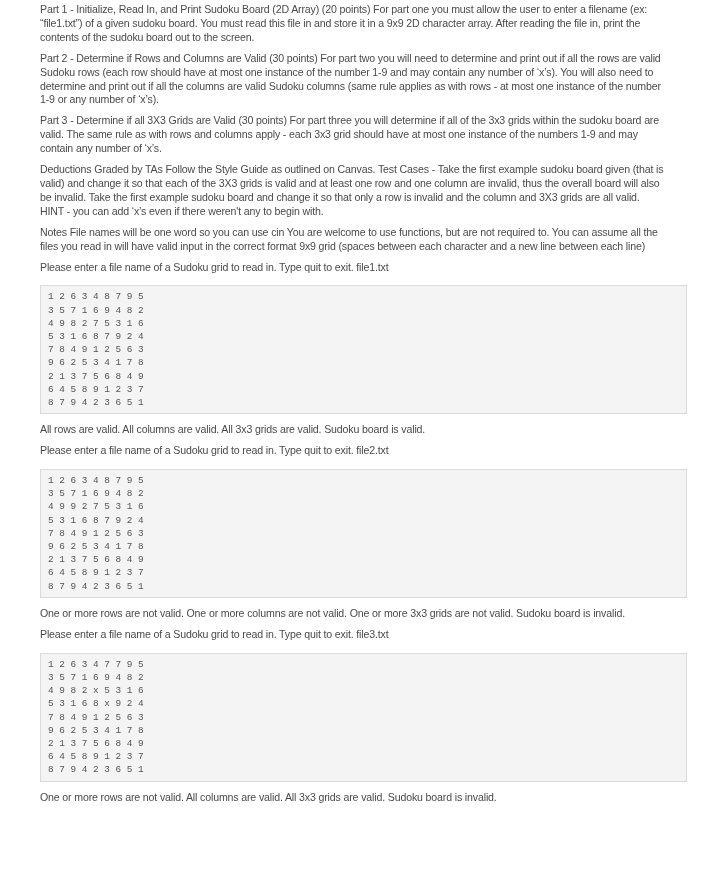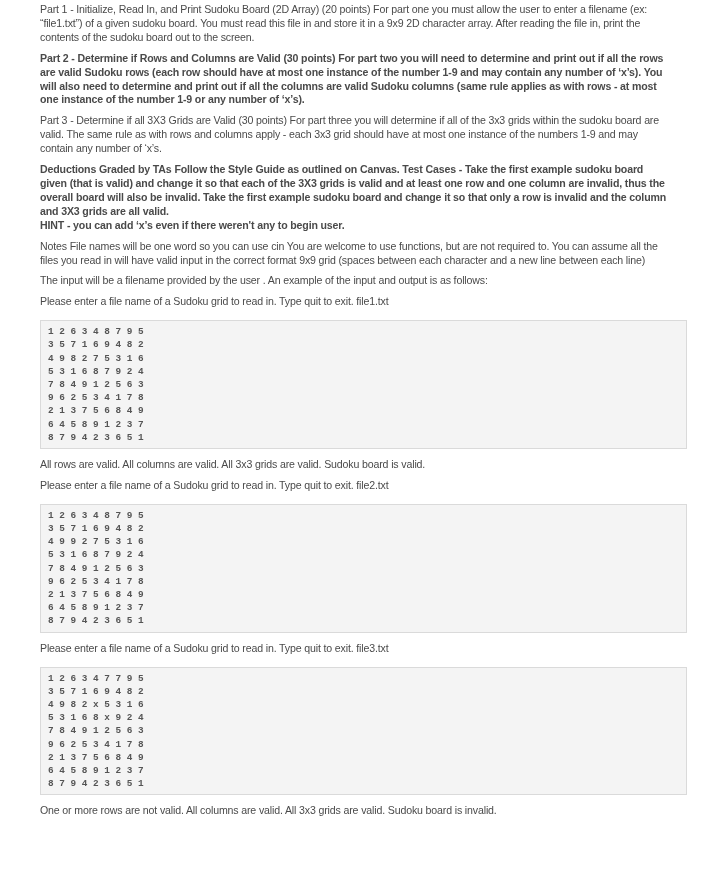--- a/index.html
+++ b/index.html
@@ -11,41 +11,41 @@
     }
     .page { position: relative; padding: 3px 40px 0 40px; }
     p { margin: 0 15px 7px 0; }
     .codebox {
       background: #f4f4f4; border: 1px solid #dadada;
       margin: 11px 0 9px 0; padding: 4px 8px 4px 7px;
       font-family: "Liberation Mono", monospace; font-size: 9.4px;
       line-height: 13.2px; color: #555; letter-spacing: 0;
       white-space: pre;
     }
-    .row { display: block; font-weight: bold; }
+    .row { display: block; }
   </style>
 </head>
 <body>
 
 <div class="page">
   <p><span>Part 1 - Initialize, Read In, and Print Sudoku Board (2D Array) (20 points) For part one you must allow the user to enter a filename (ex: “file1.txt”) of a given sudoku board. You must read this file in and store it in a 9x9 2D character array. After reading the file in, print the contents of the sudoku board out to the screen.</span></p>
   <p>
     <span class="row">Part 2 - Determine if Rows and Columns are Valid (30 points) For part two you will need to determine and print out if all the rows are valid Sudoku rows (each row should have at most one instance of the number 1-9 and may contain any number of ‘x’s). You will also need to determine and print out if all the columns are valid Sudoku columns (same rule applies as with rows - at most one instance of the number 1-9 or any number of ‘x’s).</span>
   </p>
   <p><span>Part 3 - Determine if all 3X3 Grids are Valid (30 points) For part three you will determine if all of the 3x3 grids within the sudoku board are valid. The same rule as with rows and columns apply - each 3x3 grid should have at most one instance of the numbers 1-9 and may contain any number of ‘x’s.</span></p>
   <p>
     <span class="row">Deductions Graded by TAs Follow the Style Guide as outlined on Canvas. Test Cases - Take the first example sudoku board given (that is valid) and change it so that each of the 3X3 grids is valid and at least one row and one column are invalid, thus the overall board will also be invalid. Take the first example sudoku board and change it so that only a row is invalid and the column and 3X3 grids are all valid.</span>
-    <span class="row">HINT - you can add ‘x’s even if there weren't any to begin user.</span>
+    <span class="row">HINT - you can add ‘x’s even if there weren't any to begin with.</span>
   </p>
   <p><span>Notes File names will be one word so you can use cin You are welcome to use functions, but are not required to. You can assume all the files you read in will have valid input in the correct format 9x9 grid (spaces between each character and a new line between each line)</span></p>
-  <p><span>The input will be a filename provided by the user . An example of the input and output is as follows:</span></p>
 
   <p>Please enter a file name of a Sudoku grid to read in. Type quit to exit. file1.txt</p>
   <div class="codebox"><span class="row">1 2 6 3 4 8 7 9 5</span><span class="row">3 5 7 1 6 9 4 8 2</span><span class="row">4 9 8 2 7 5 3 1 6</span><span class="row">5 3 1 6 8 7 9 2 4</span><span class="row">7 8 4 9 1 2 5 6 3</span><span class="row">9 6 2 5 3 4 1 7 8</span><span class="row">2 1 3 7 5 6 8 4 9</span><span class="row">6 4 5 8 9 1 2 3 7</span><span class="row">8 7 9 4 2 3 6 5 1</span></div>
   <p>All rows are valid. All columns are valid. All 3x3 grids are valid. Sudoku board is valid.</p>
 
   <p>Please enter a file name of a Sudoku grid to read in. Type quit to exit. file2.txt</p>
   <div class="codebox"><span class="row">1 2 6 3 4 8 7 9 5</span><span class="row">3 5 7 1 6 9 4 8 2</span><span class="row">4 9 9 2 7 5 3 1 6</span><span class="row">5 3 1 6 8 7 9 2 4</span><span class="row">7 8 4 9 1 2 5 6 3</span><span class="row">9 6 2 5 3 4 1 7 8</span><span class="row">2 1 3 7 5 6 8 4 9</span><span class="row">6 4 5 8 9 1 2 3 7</span><span class="row">8 7 9 4 2 3 6 5 1</span></div>
+  <p>One or more rows are not valid. One or more columns are not valid. One or more 3x3 grids are not valid. Sudoku board is invalid.</p>
 
   <p>Please enter a file name of a Sudoku grid to read in. Type quit to exit. file3.txt</p>
   <div class="codebox"><span class="row">1 2 6 3 4 7 7 9 5</span><span class="row">3 5 7 1 6 9 4 8 2</span><span class="row">4 9 8 2 x 5 3 1 6</span><span class="row">5 3 1 6 8 x 9 2 4</span><span class="row">7 8 4 9 1 2 5 6 3</span><span class="row">9 6 2 5 3 4 1 7 8</span><span class="row">2 1 3 7 5 6 8 4 9</span><span class="row">6 4 5 8 9 1 2 3 7</span><span class="row">8 7 9 4 2 3 6 5 1</span></div>
   <p>One or more rows are not valid. All columns are valid. All 3x3 grids are valid. Sudoku board is invalid.</p>
 </div>
 
 </body></html>

